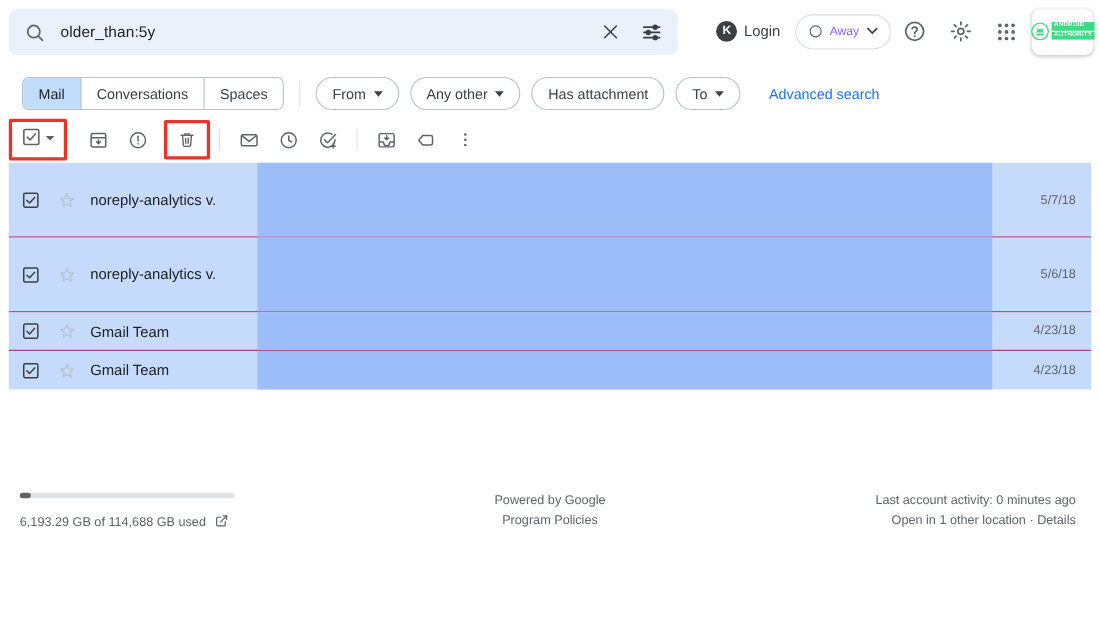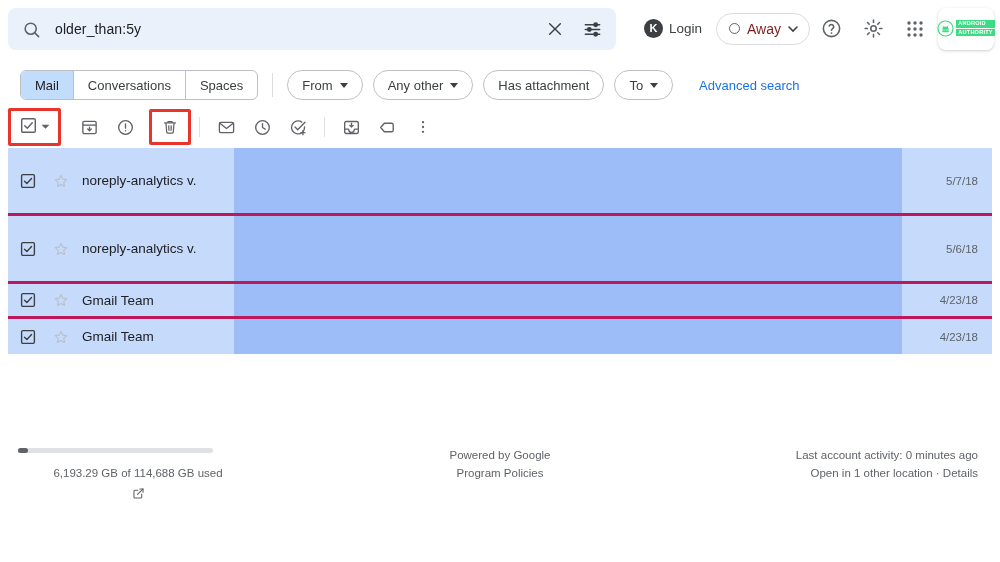--- a/index.html
+++ b/index.html
@@ -40,21 +40,21 @@
     background: #3c4043; color: #fff; font-size: 11px; font-weight: bold;
     display: flex; align-items: center; justify-content: center; line-height: 1;
   }
   .login-text { font-size: 13.5px; color: #3c4043; }
   .away-chip {
     display: flex; align-items: center; gap: 7px;
     border: 1px solid #dadce0; border-radius: 20px;
     height: 32px; padding: 0 11px 0 12px; margin-left: 6px; cursor: pointer;
   }
   .away-dot { width: 11px; height: 11px; border: 1.6px solid #5f6368; border-radius: 50%; }
-  .away-text { font-size: 14px; color: #7f1d1d; }
+  .away-text { font-size: 11px; color: #8b5cf6; }
   .icon-btn {
     width: 42px; height: 42px; border-radius: 50%;
     display: flex; align-items: center; justify-content: center; cursor: pointer;
   }
   .avatar-wrap {
     width: 56px; height: 42px; margin-right: 6px; margin-left: 2px;
     background: #fff; border-radius: 8px;
     box-shadow: 0 1px 3px rgba(60,64,67,.25);
     display: flex; align-items: center; justify-content: center; cursor: pointer;
   }
@@ -96,41 +96,41 @@
   .hl-box { border: 3px solid #e8342a; border-radius: 2px; padding: 1px 3px; display: flex; align-items: center; }
   .tb-divider { width: 1px; height: 20px; background: #e0e0e0; margin: 0 8px; }
   .pager { position: absolute; right: 12px; top: 108px; height: 38px; display: flex; align-items: center; gap: 4px; }
   .pager-text { font-size: 12.5px; color: #5f6368; margin-right: 16px; }
   .pager-btn { width: 34px; height: 34px; display: flex; align-items: center; justify-content: center; cursor: pointer; }
 
   
   .list { position: absolute; top: 148px; left: 8px; width: 984px; }
   .row {
     position: relative; display: flex; align-items: center;
-    background: #c6dafc; border-bottom: 3px solid #be185d; cursor: pointer;
+    background: #c6dafc; border-bottom: 1px solid #be185d; cursor: pointer;
   }
   .row.tall { height: 68px; }
   .row.short { height: 35px; }
   .row .cb  { width: 40px; display: flex; align-items: center; justify-content: center; }
   .row .st  { width: 26px; display: flex; align-items: center; justify-content: center; }
   .row .sender { font-size: 13.5px; color: #202124; margin-left: 8px; width: 160px; }
   .redact {
     position: absolute; left: 226px; top: 0; width: 668px; height: 100%;
     background: #9cbdf7;
   }
   .row .date {
     position: absolute; right: 14px; font-size: 11.5px; color: #5f6368;
   }
 
   
   .footer { position: absolute; left: 0; top: 440px; width: 1000px; height: 60px; }
   .storage { position: absolute; left: 18px; top: 8px; width: 240px; }
   .bar { width: 195px; height: 5px; background: #dfe1e5; border-radius: 3px; position: relative; }
   .bar-fill { position: absolute; left: 0; top: 0; height: 5px; width: 13px; background: #5f6368; border-radius: 3px; }
-  .storage-text { margin-top: 14px; font-size: 11.5px; color: #5f6368; display: flex; align-items: center; gap: 8px; flex-direction: column; }
+  .storage-text { margin-top: 14px; font-size: 11.5px; color: #5f6368; display: flex; align-items: center; gap: 8px; }
   .center-foot { position: absolute; left: 0; top: 6px; width: 1000px; text-align: center; font-size: 11.5px; color: #5f6368; line-height: 18px; }
   .center-foot div { cursor: pointer; }
   .right-foot { position: absolute; right: 22px; top: 6px; text-align: right; font-size: 11.5px; color: #5f6368; line-height: 18px; }
   .right-foot .lnk { cursor: pointer; }
   .bottom-strip { position: absolute; left: 0; top: 552px; width: 1000px; height: 10px; background: #fff; }
 </style>
 </head>
 <body>
 
 <div class="app">

